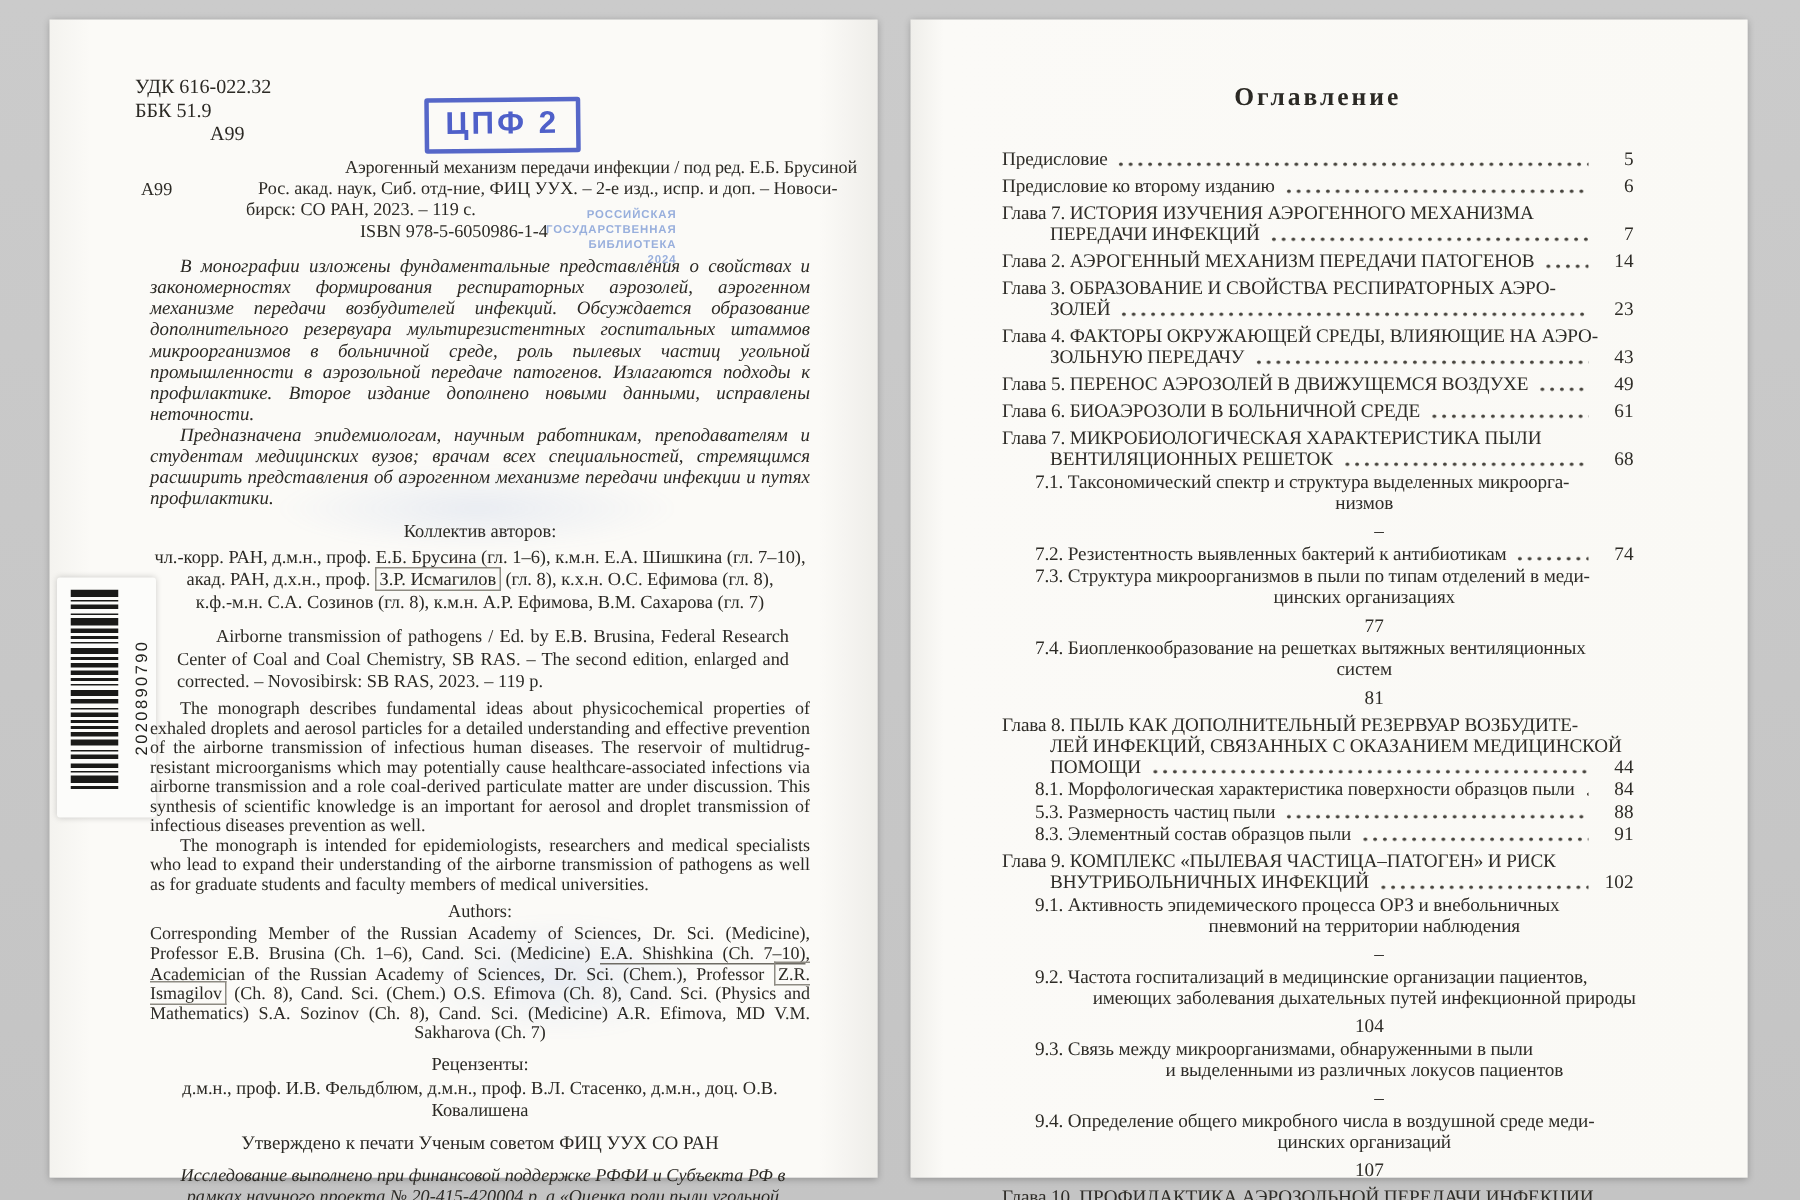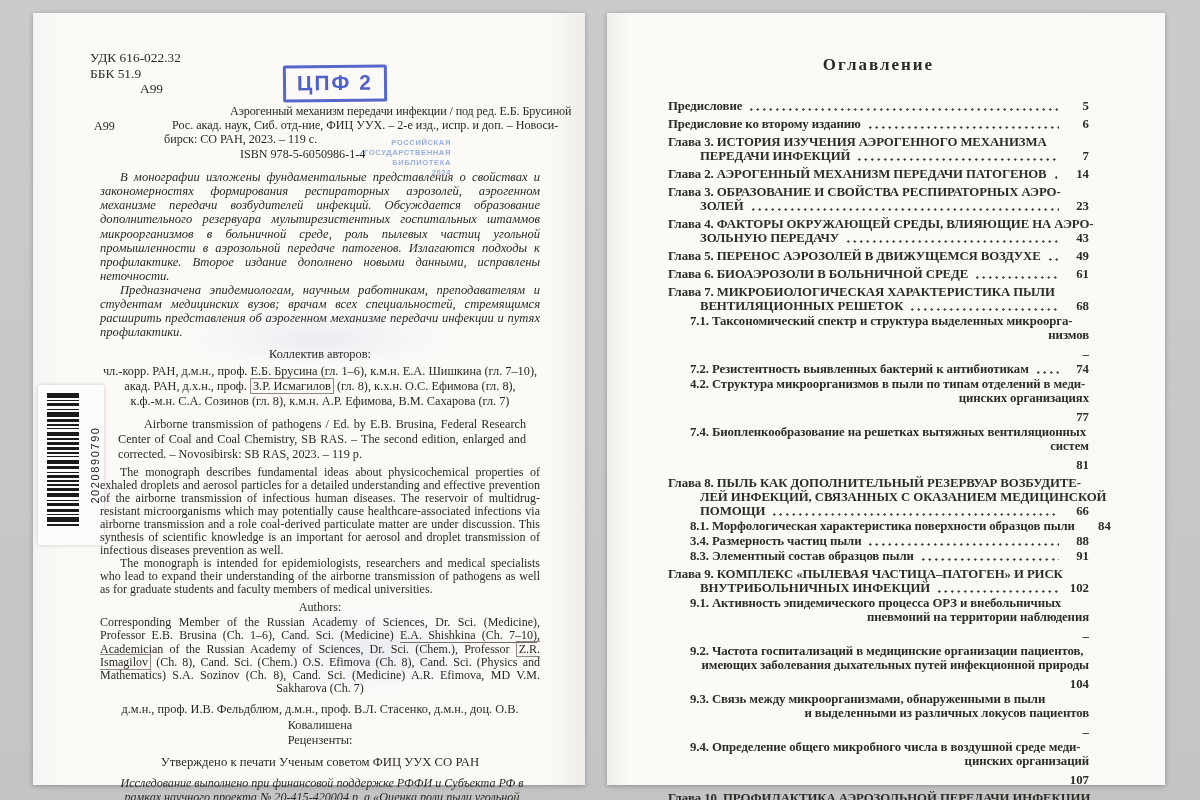--- a/index.html
+++ b/index.html
@@ -63,21 +63,21 @@
     background:radial-gradient(ellipse at center,rgba(110,145,215,.12),transparent 70%);}
   .ghost2{left:240px;top:596px;width:200px;height:84px;
     background:radial-gradient(ellipse at center,rgba(110,145,215,.13),transparent 68%);}
 
   
   .rp{position:relative;padding:42px 76px 0 61px;}
   .toc-title{text-align:center;font-size:17px;font-weight:bold;letter-spacing:2px;margin-bottom:24px;}
   .toc{font-size:12.8px;color:#2e2c27;margin-top:10px;}
   .toc-entry{margin-top:4px;}
   .toc-entry.lvl1{margin-left:22px;margin-top:1px;}
-  .toc-line{display:flex;align-items:flex-end;line-height:14px;font-weight:bold;}
+  .toc-line{display:flex;align-items:center;line-height:14px;}
   .toc-line .t{white-space:nowrap;letter-spacing:-.1px;}
   .toc-entry.lvl0 .toc-line + .toc-line{padding-left:32px;}
   .toc-entry.lvl1 .toc-line + .toc-line{padding-left:40px;flex-direction:column;}
   .leader{flex:1 1 auto;align-self:flex-end;height:3px;margin:0 4px 2px 6px;min-width:0;
     background:radial-gradient(circle,#46433c 1px,transparent 1.35px);
     background-size:6.5px 3px;background-repeat:repeat-x;background-position:0 60%;}
   .pg{min-width:26px;text-align:right;white-space:nowrap;}
 </style>
 </head>
 <body>
@@ -165,22 +165,22 @@
         <p>The monograph describes fundamental ideas about physicochemical properties of exhaled droplets and aerosol particles for a detailed understanding and effective prevention of the airborne transmission of infectious human diseases. The reservoir of multidrug-resistant microorganisms which may potentially cause healthcare-associated infections via airborne transmission and a role coal-derived particulate matter are under discussion. This synthesis of scientific knowledge is an important for aerosol and droplet transmission of infectious diseases prevention as well.</p>
         <p>The monograph is intended for epidemiologists, researchers and medical specialists who lead to expand their understanding of the airborne transmission of pathogens as well as for graduate students and faculty members of medical universities.</p>
       </div>
 
       <div class="authors-en">
         <div class="hd center">Authors:</div>
         <div class="blk"><span>Corresponding Member of the Russian Academy of Sciences, Dr. Sci. (Medicine), Professor E.B. Brusina (Ch. 1–6), Cand. Sci. (Medicine) </span><span class="underlined">E.A. Shishkina (Ch. 7–10)</span><span>, Academician of the Russian Academy of Sciences, Dr. Sci. (Chem.), Professor </span><span class="boxed">Z.R. Ismagilov</span><span> (Ch. 8), Cand. Sci. (Chem.) O.S. Efimova (Ch. 8), Cand. Sci. (Physics and Mathematics) S.A. Sozinov (Ch. 8), Cand. Sci. (Medicine) A.R. Efimova, MD V.M. Sakharova (Ch. 7)</span></div>
       </div>
 
       <div class="reviewers center">
+        <div>Рецензенты:</div>
         <div>д.м.н., проф. И.В. Фельдблюм, д.м.н., проф. В.Л. Стасенко, д.м.н., доц. О.В. Ковалишена</div>
-        <div>Рецензенты:</div>
       </div>
 
       <div class="approved center">Утверждено к печати Ученым советом ФИЦ УУХ СО РАН</div>
 
       <div class="funding">Исследование выполнено при финансовой поддержке РФФИ и Субъекта РФ в рамках научного проекта № 20-415-420004 р_а «Оценка роли пыли угольной промышленности в формировании резервуара мультирезистентных госпитальных штаммов микроорганизмов в больничной среде».</div>
 
     </div>
   </div>
 
   <div class="page page-right">
@@ -196,21 +196,21 @@
           </div>
           <div class="toc-entry lvl0">
             <div class="toc-line">
               <span class="t">Предисловие ко второму изданию</span>
               <span class="leader"></span>
               <span class="pg">6</span>
             </div>
           </div>
           <div class="toc-entry lvl0">
             <div class="toc-line">
-              <span class="t">Глава 3. ИСТОРИЯ ИЗУЧЕНИЯ АЭРОГЕННОГО МЕХАНИЗМА</span>
+              <span class="t">Глава 7. ИСТОРИЯ ИЗУЧЕНИЯ АЭРОГЕННОГО МЕХАНИЗМА</span>
             </div>
             <div class="toc-line">
               <span class="t">ПЕРЕДАЧИ ИНФЕКЦИЙ</span>
               <span class="leader"></span>
               <span class="pg">7</span>
             </div>
           </div>
           <div class="toc-entry lvl0">
             <div class="toc-line">
               <span class="t">Глава 2. АЭРОГЕННЫЙ МЕХАНИЗМ ПЕРЕДАЧИ ПАТОГЕНОВ</span>
@@ -274,21 +274,21 @@
           </div>
           <div class="toc-entry lvl1">
             <div class="toc-line">
               <span class="t">7.2. Резистентность выявленных бактерий к антибиотикам</span>
               <span class="leader"></span>
               <span class="pg">74</span>
             </div>
           </div>
           <div class="toc-entry lvl1">
             <div class="toc-line">
-              <span class="t">4.2. Структура микроорганизмов в пыли по типам отделений в меди-</span>
+              <span class="t">7.3. Структура микроорганизмов в пыли по типам отделений в меди-</span>
             </div>
             <div class="toc-line">
               <span class="t">цинских организациях</span>
               <span class="leader"></span>
               <span class="pg">77</span>
             </div>
           </div>
           <div class="toc-entry lvl1">
             <div class="toc-line">
               <span class="t">7.4. Биопленкообразование на решетках вытяжных вентиляционных</span>
@@ -302,33 +302,33 @@
           <div class="toc-entry lvl0">
             <div class="toc-line">
               <span class="t">Глава 8. ПЫЛЬ КАК ДОПОЛНИТЕЛЬНЫЙ РЕЗЕРВУАР ВОЗБУДИТЕ-</span>
             </div>
             <div class="toc-line">
               <span class="t">ЛЕЙ ИНФЕКЦИЙ, СВЯЗАННЫХ С ОКАЗАНИЕМ МЕДИЦИНСКОЙ</span>
             </div>
             <div class="toc-line">
               <span class="t">ПОМОЩИ</span>
               <span class="leader"></span>
-              <span class="pg">66</span>
+              <span class="pg">44</span>
             </div>
           </div>
           <div class="toc-entry lvl1">
             <div class="toc-line">
               <span class="t">8.1. Морфологическая характеристика поверхности образцов пыли</span>
               <span class="leader"></span>
               <span class="pg">84</span>
             </div>
           </div>
           <div class="toc-entry lvl1">
             <div class="toc-line">
-              <span class="t">3.4. Размерность частиц пыли</span>
+              <span class="t">5.3. Размерность частиц пыли</span>
               <span class="leader"></span>
               <span class="pg">88</span>
             </div>
           </div>
           <div class="toc-entry lvl1">
             <div class="toc-line">
               <span class="t">8.3. Элементный состав образцов пыли</span>
               <span class="leader"></span>
               <span class="pg">91</span>
             </div>

